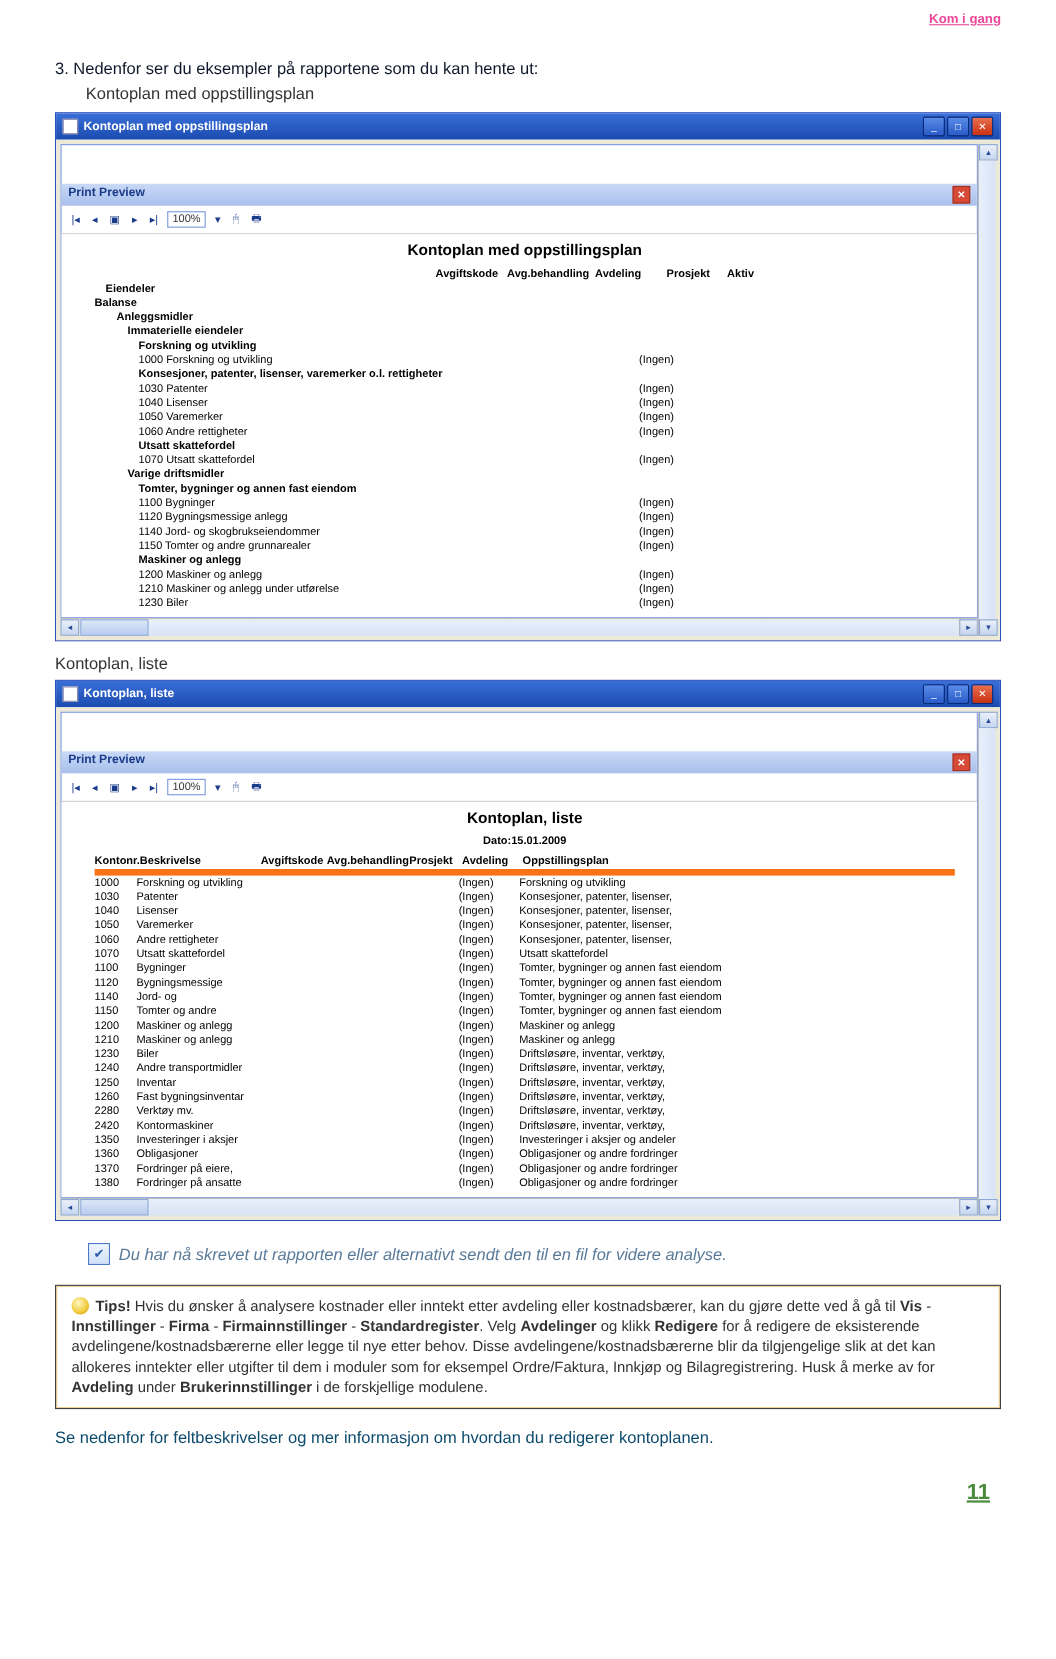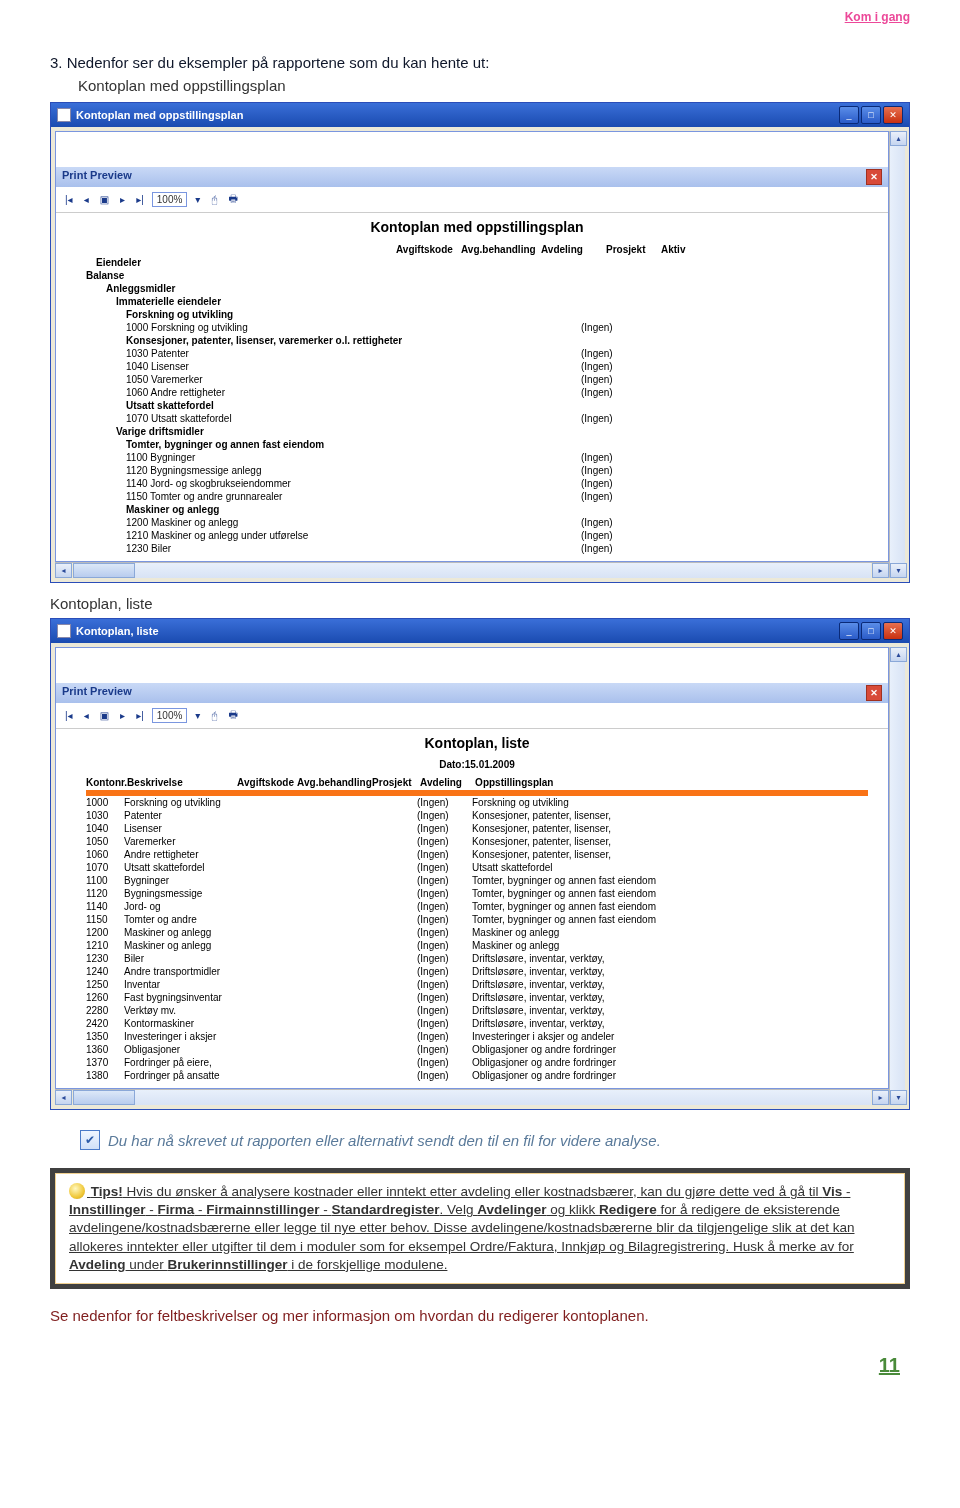--- a/index.html
+++ b/index.html
@@ -221,44 +221,43 @@
   .note-icon {
     width: 18px; height: 18px;
     border: 1px solid #4a7ac8;
     background: linear-gradient(#f0f6ff,#d0e0f8);
     color: #2a5aa8;
     display: flex; align-items: center; justify-content: center;
     font-style: normal;
     font-size: 12px;
   }
   .tips-box {
-    border: 5px solid #404040;
+    border: 1px solid #404040;
     background: #fff;
     padding: 10px 14px 10px 14px;
     margin: 18px 0 0 0;
     font-size: 13.5px;
     color: #333;
     line-height: 1.35;
     box-shadow: 0 0 0 1px #f0d090 inset;
-    text-decoration: underline;
   }
   .bulb {
     display: inline-block;
     width: 16px; height: 16px;
     background: radial-gradient(circle at 40% 35%, #fff8c0, #f0c838 60%, #c89810);
     border-radius: 50%;
     vertical-align: middle;
     margin-right: 2px;
     position: relative;
     top: -1px;
   }
   .tips-box b { font-weight: bold; }
   .footer-text {
     font-size: 15px;
-    color: #7f1d1d;
+    color: #0c4a6e;
     margin: 18px 0 0 0;
   }
   .page-num {
     text-align: right;
     color: #4a8a3a;
     font-size: 20px;
     font-weight: bold;
     text-decoration: underline;
     margin-top: 30px;
     padding-right: 10px;

